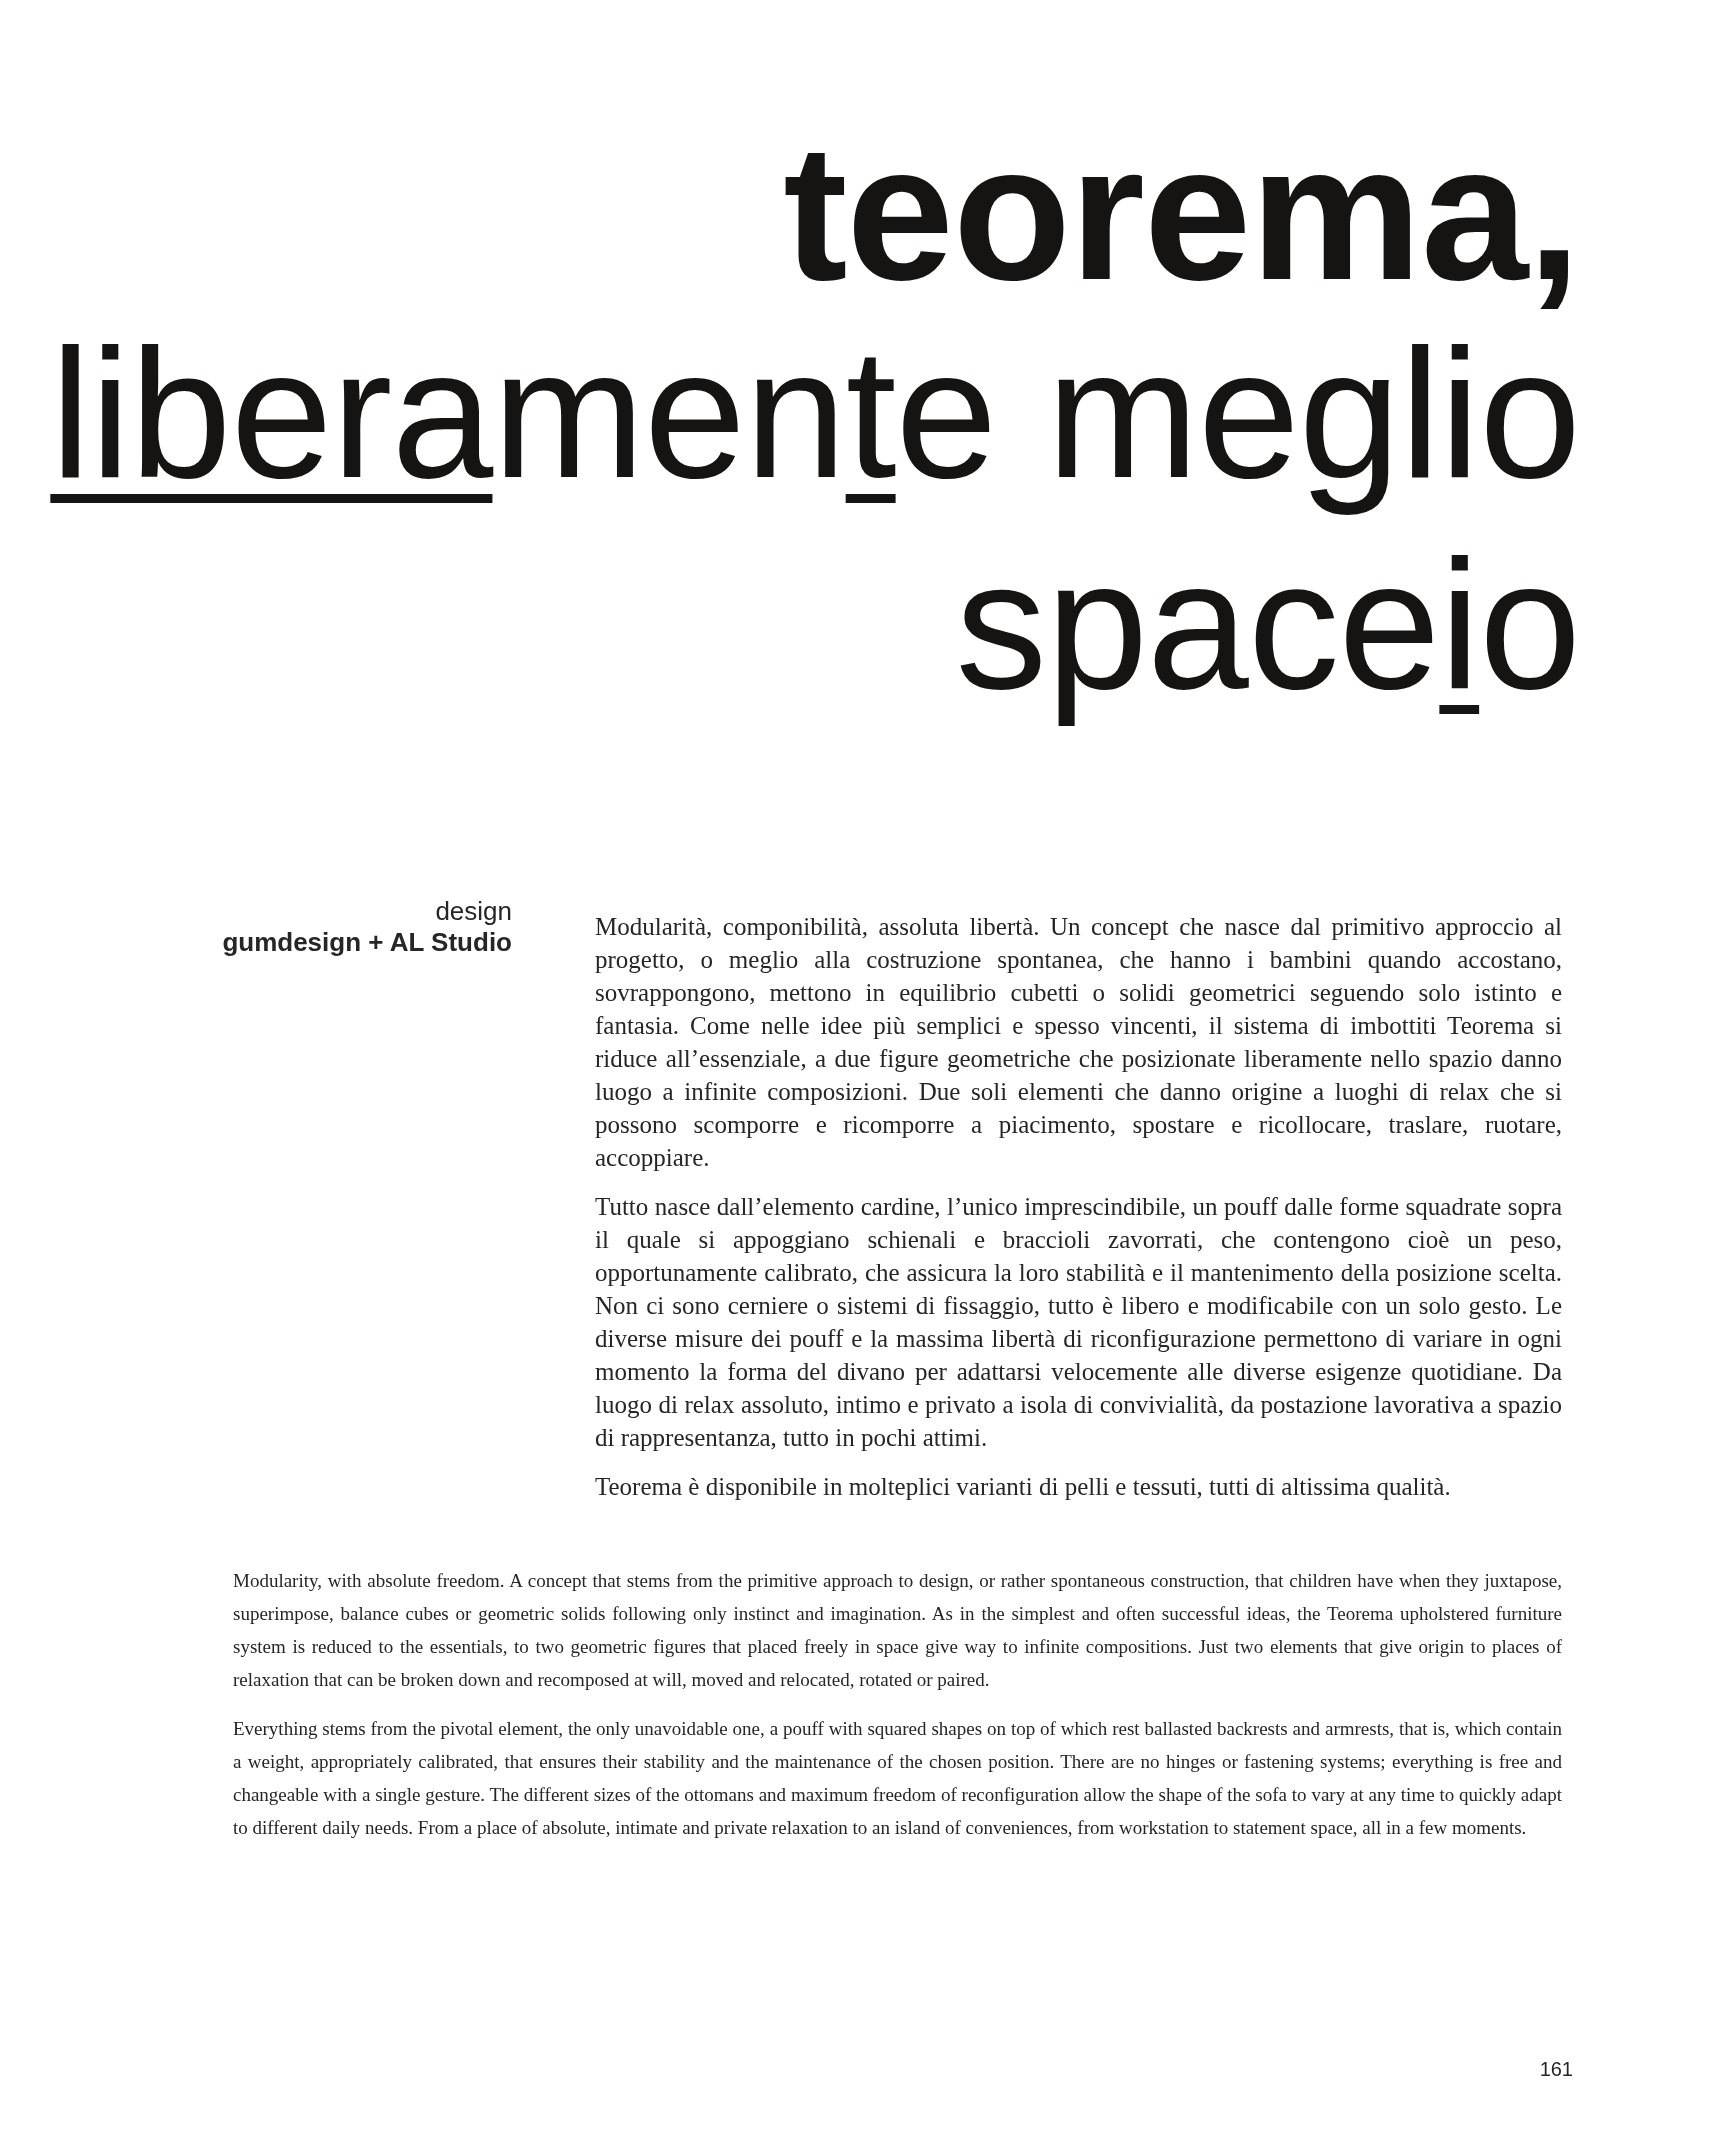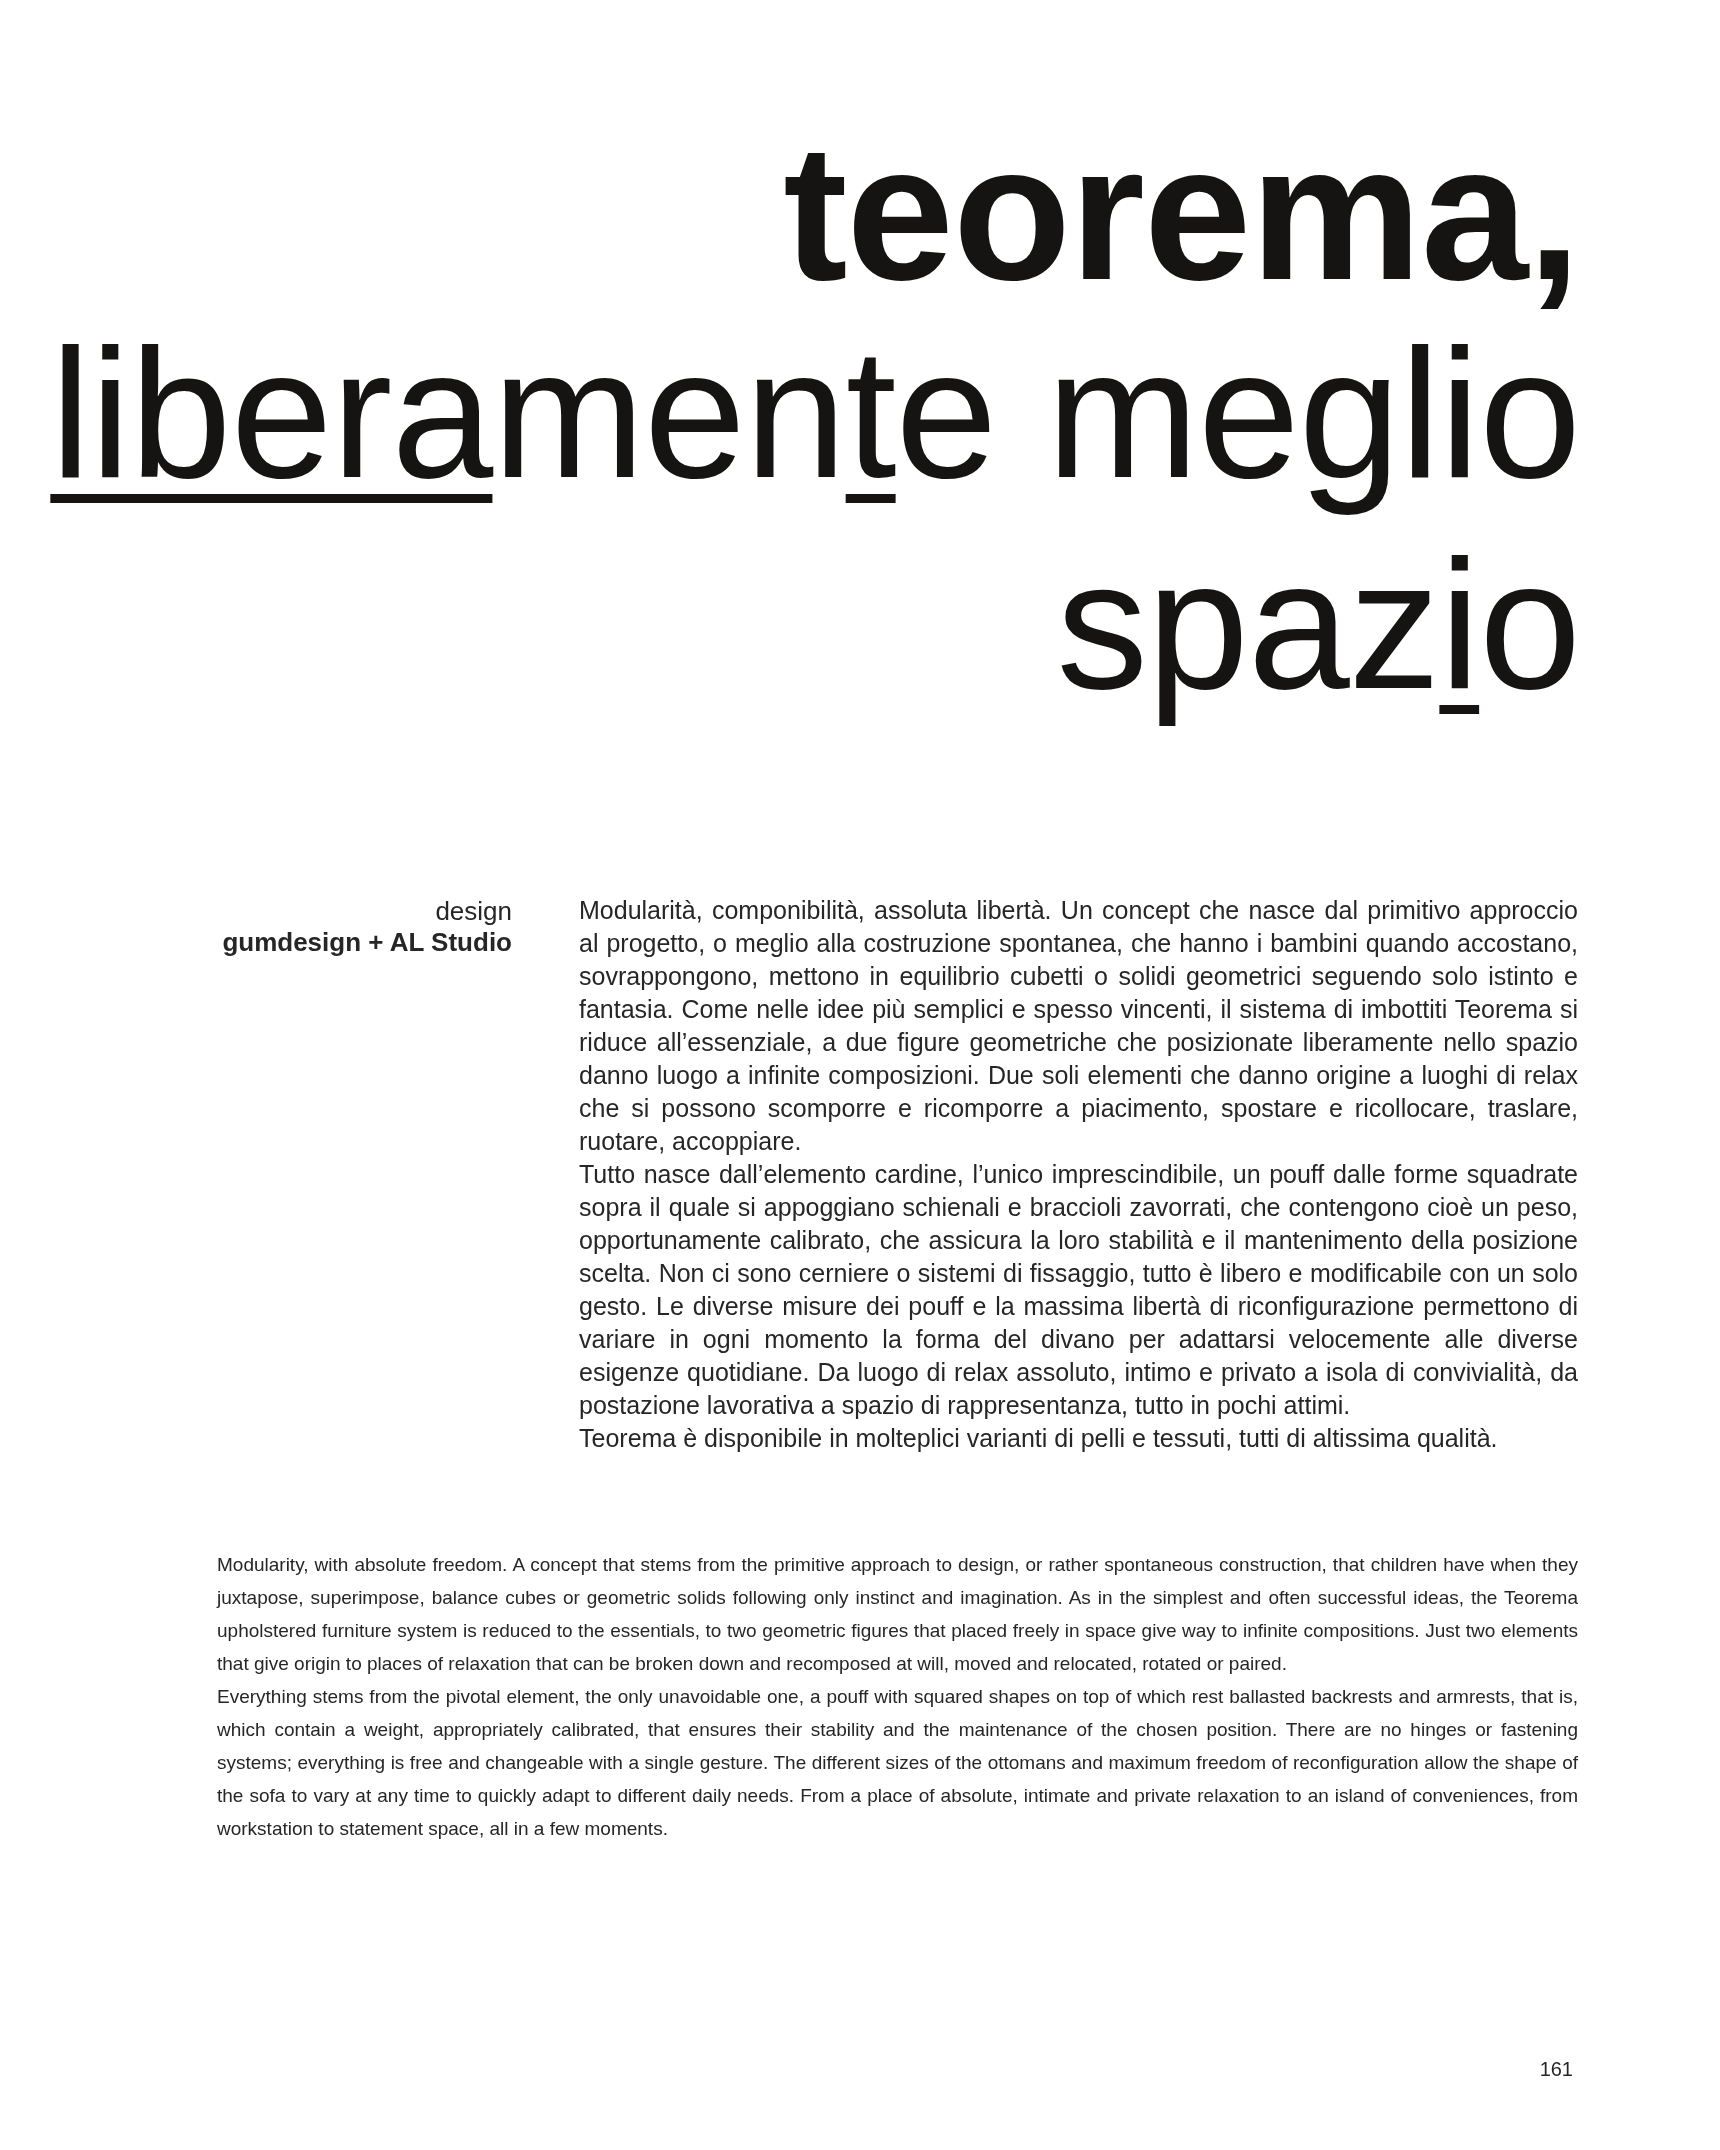--- a/index.html
+++ b/index.html
@@ -75,41 +75,41 @@
   }
   .col-english {
     position: absolute;
     left: 217px;
     top: 1548px;
     width: 1361px;
     font-size: 19px;
     line-height: 33px;
     text-align: justify;
   }
-  p { margin: 0; padding: 0; }
+  p { margin: 16px; padding: 0; font-family: Liberation Serif, serif; }
 
   
   .page-number {
     position: absolute;
     right: 148px;
     top: 2059px;
     font-size: 20px;
     line-height: 1;
   }
 </style>
 </head>
 <body>
 
 <div>
 
   <div class="title-line title-line-1"><span>teorema,</span></div>
 
   <div class="title-line title-line-2"><span class="u">libera</span><span>men</span><span class="u">t</span><span>e meglio</span></div>
 
-  <div class="title-line title-line-3"><span>spaz</span><span class="u">i</span><span>o</span></div>
+  <div class="title-line title-line-3"><span>space</span><span class="u">i</span><span>o</span></div>
 
   <div class="credit">
     <div>design</div>
     <div class="studio">gumdesign + AL Studio</div>
   </div>
 
   <div class="col-italian">
     <p>Modularità, componibilità, assoluta libertà. Un concept che nasce dal primitivo approccio al progetto, o meglio alla costruzione spontanea, che hanno i bambini quando accostano, sovrappongono, mettono in equilibrio cubetti o solidi geometrici seguendo solo istinto e fantasia. Come nelle idee più semplici e spesso vincenti, il sistema di imbottiti Teorema si riduce all’essenziale, a due figure geometriche che posizionate liberamente nello spazio danno luogo a infinite composizioni. Due soli elementi che danno origine a luoghi di relax che si possono scomporre e ricomporre a piacimento, spostare e ricollocare, traslare, ruotare, accoppiare.</p>
     <p>Tutto nasce dall’elemento cardine, l’unico imprescindibile, un pouff dalle forme squadrate sopra il quale si appoggiano schienali e braccioli zavorrati, che contengono cioè un peso, opportunamente calibrato, che assicura la loro stabilità e il mantenimento della posizione scelta. Non ci sono cerniere o sistemi di fissaggio, tutto è libero e modificabile con un solo gesto. Le diverse misure dei pouff e la massima libertà di riconfigurazione permettono di variare in ogni momento la forma del divano per adattarsi velocemente alle diverse esigenze quotidiane. Da luogo di relax assoluto, intimo e privato a isola di convivialità, da postazione lavorativa a spazio di rappresentanza, tutto in pochi attimi.</p>
     <p>Teorema è disponibile in molteplici varianti di pelli e tessuti, tutti di altissima qualità.</p>

